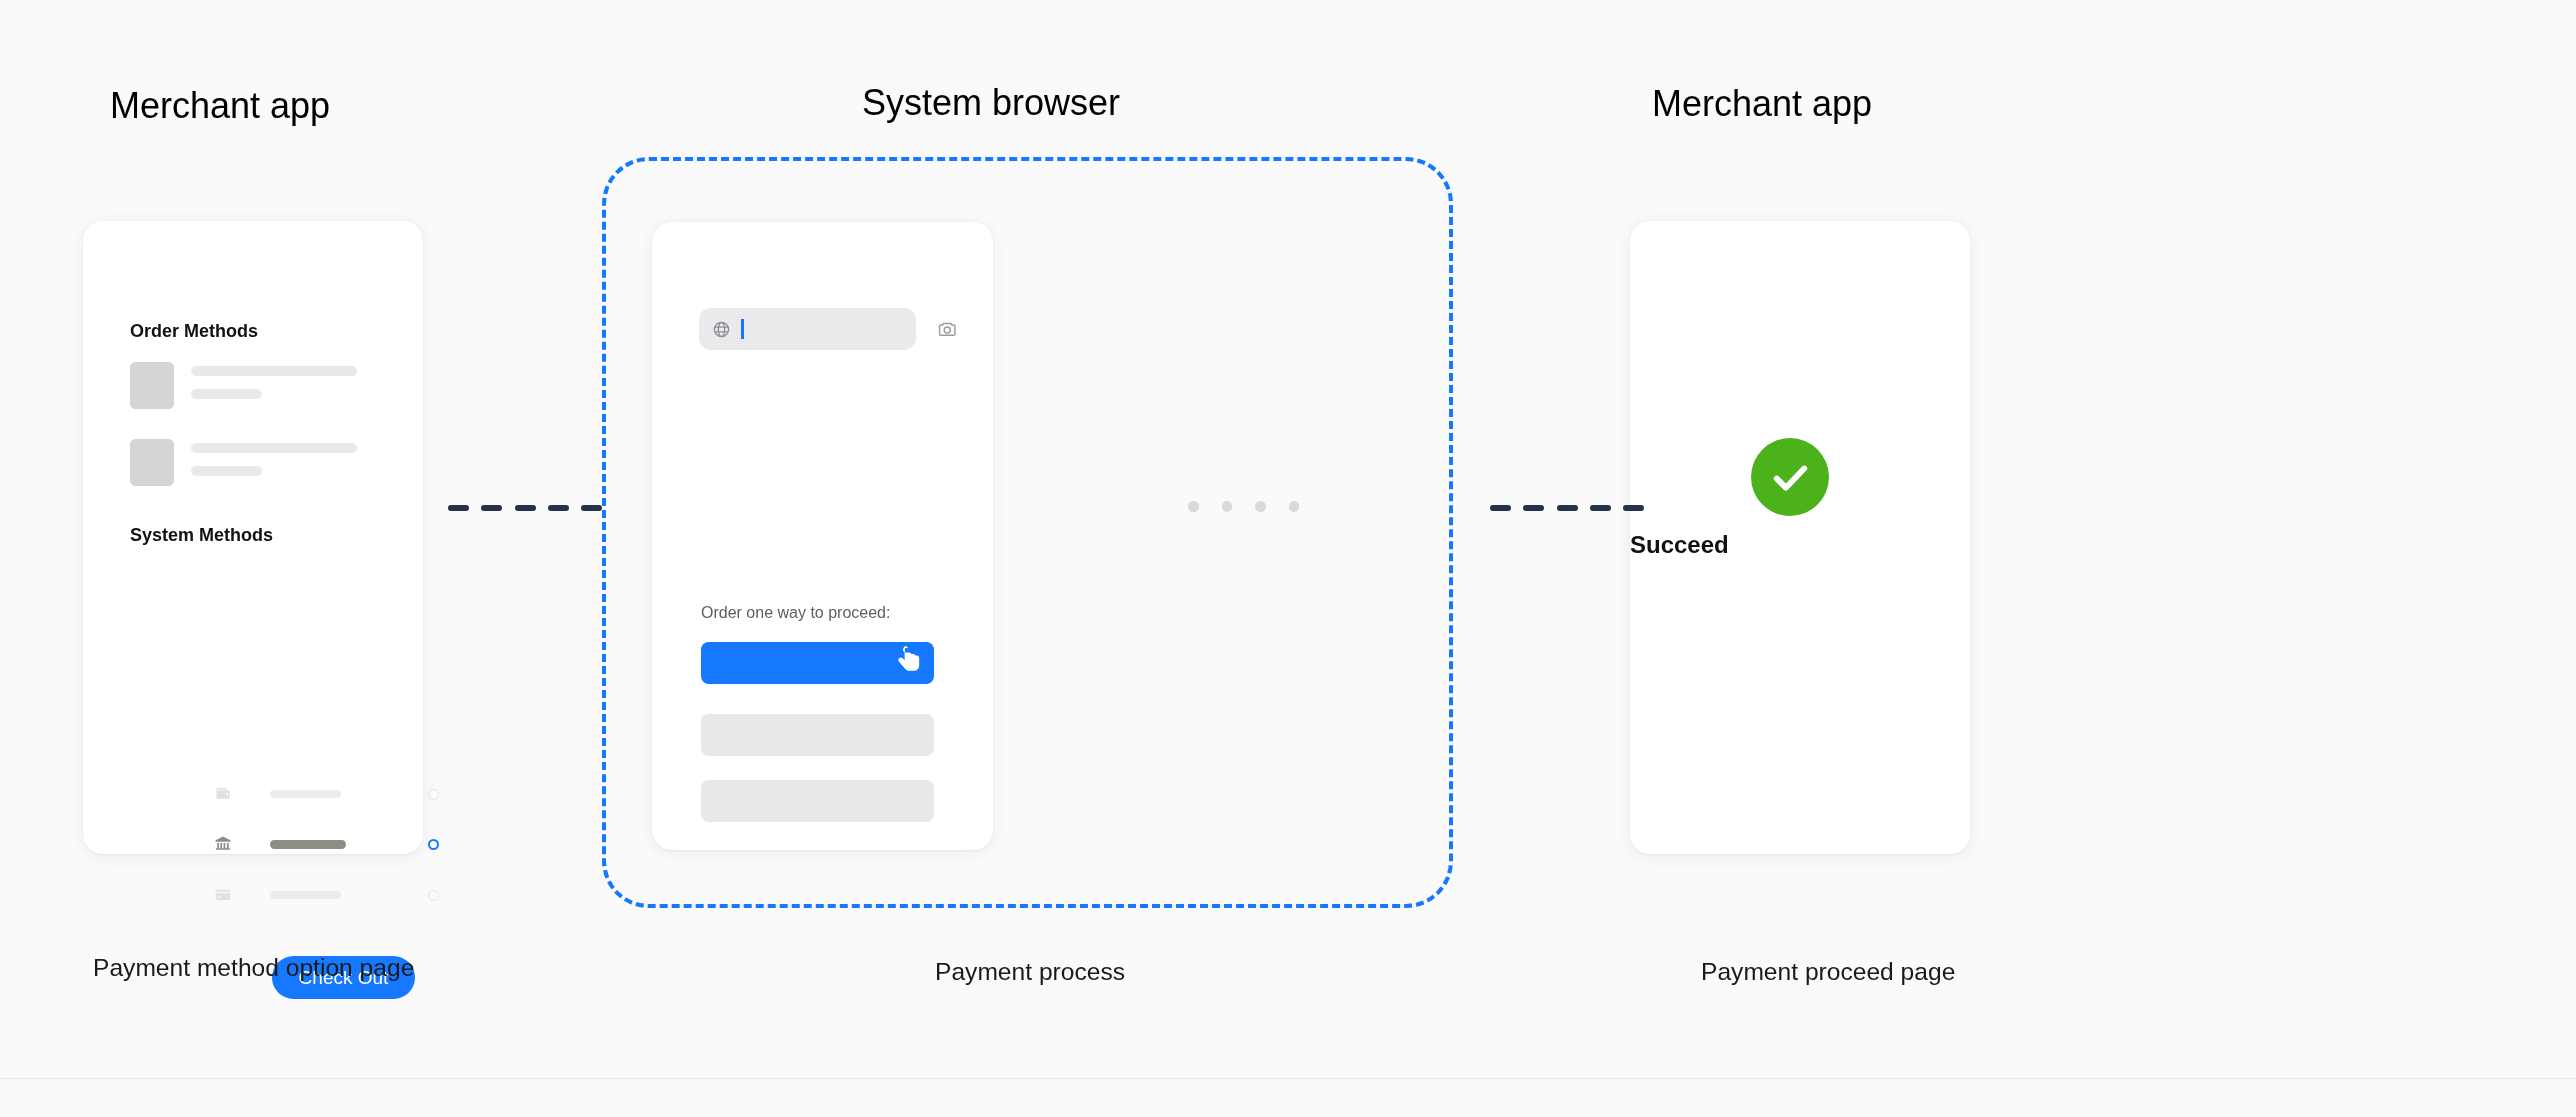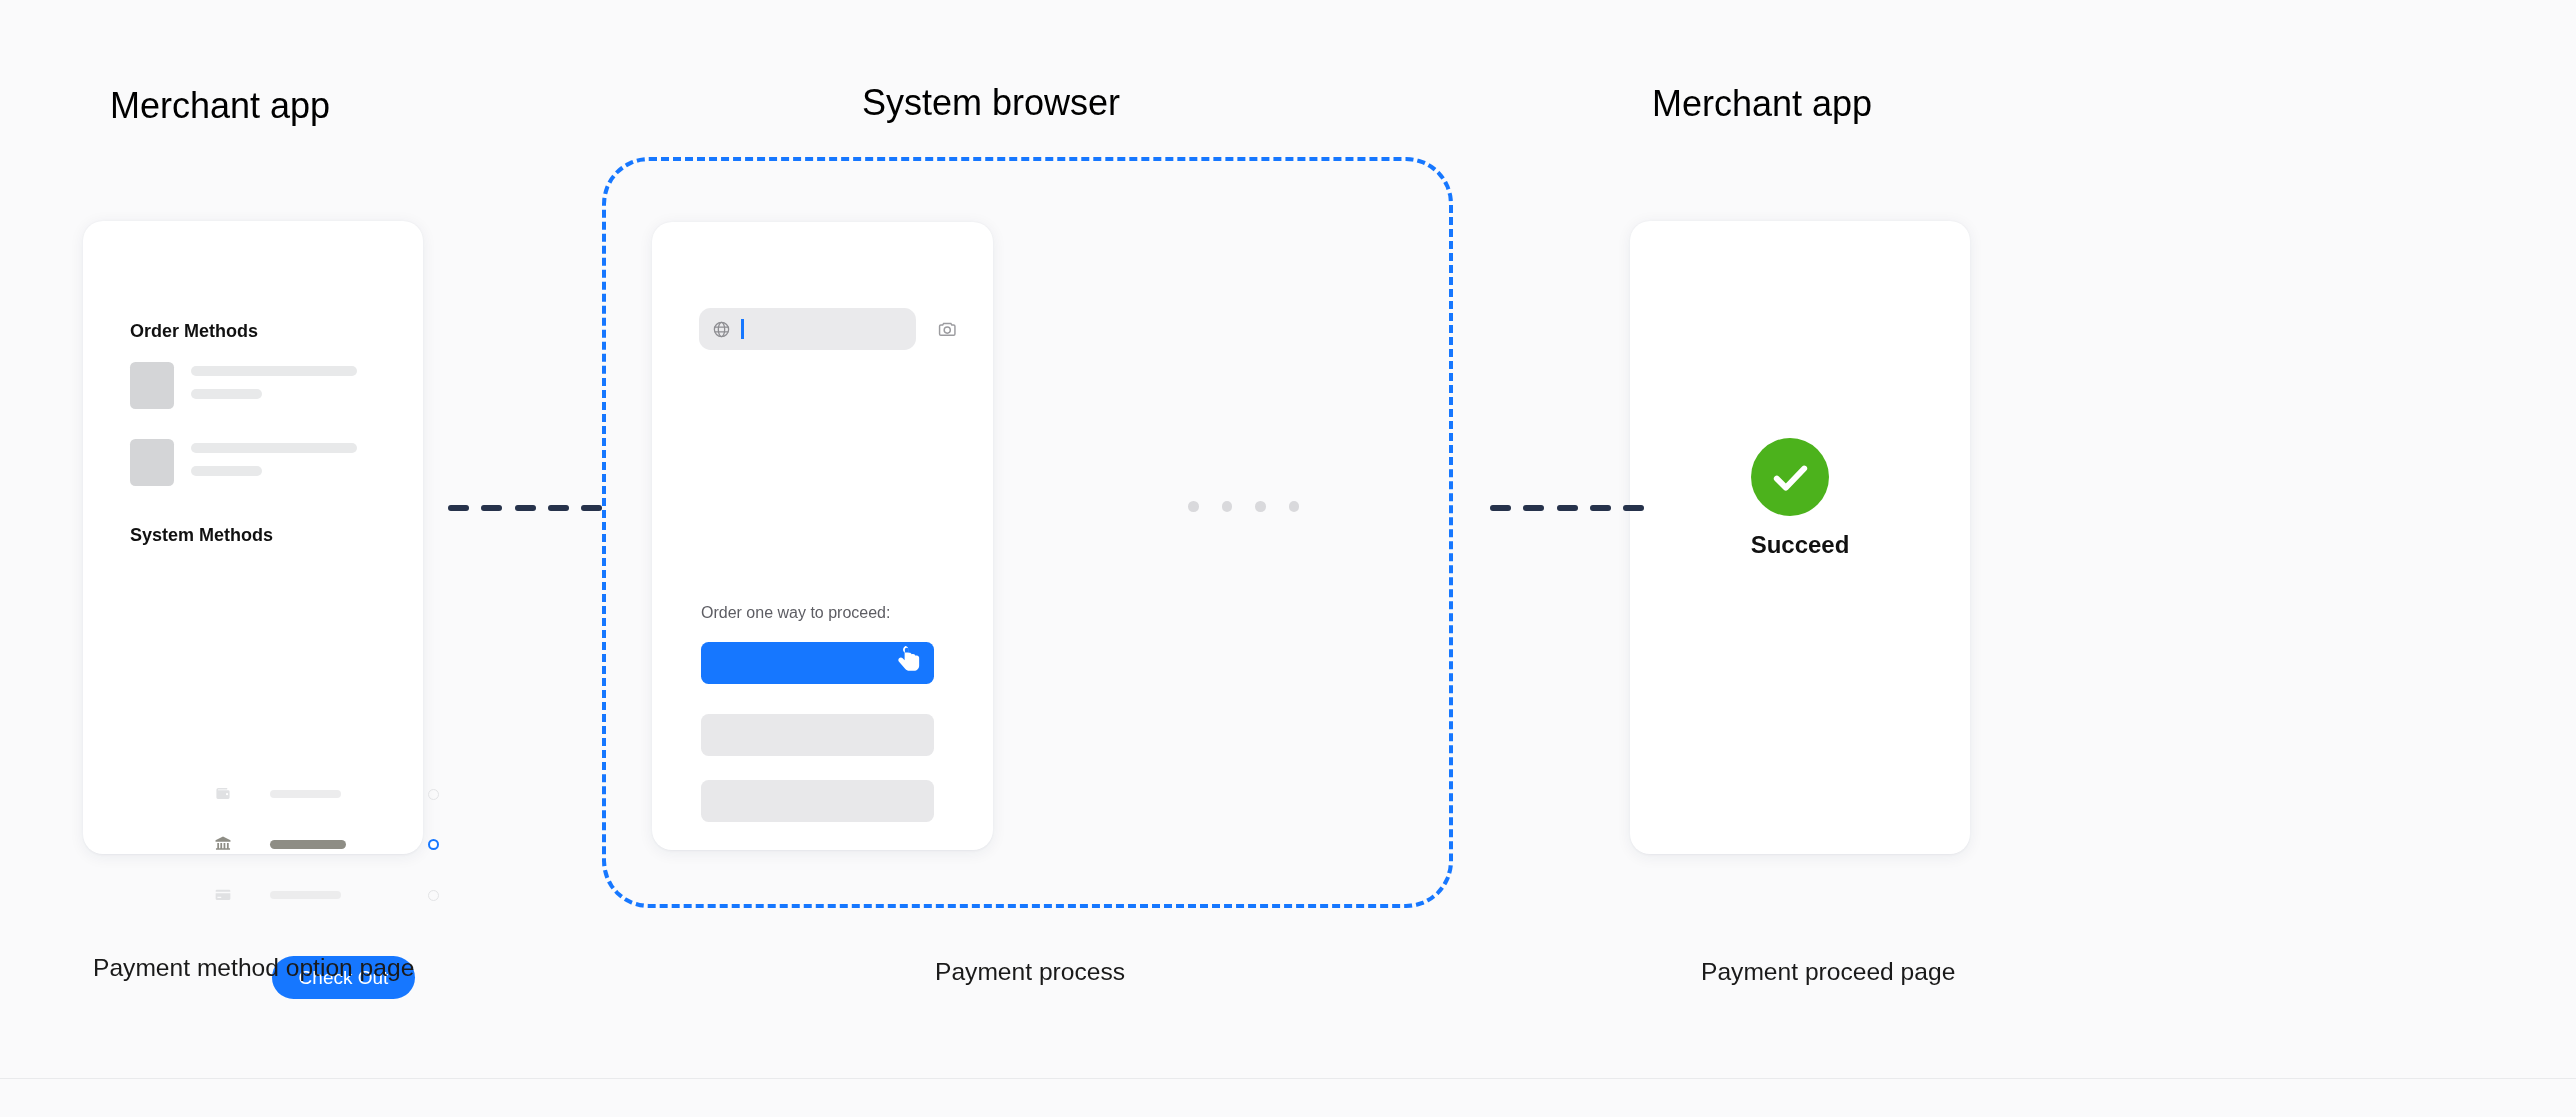--- a/index.html
+++ b/index.html
@@ -230,21 +230,20 @@
     background: #4cb21c;
     display: flex; align-items: center; justify-content: center;
   }
   #check-icon { width: 47px; height: 47px; color: #ffffff; }
   #check-icon svg { width: 100%; height: 100%; display: block; }
 
   #succeed-text {
     position: absolute;
     left: 0; top: 310px;
     width: 340px;
-    text-align: center;
     font-size: 24px;
     font-weight: 700;
     color: #111;
   }
 
   
   .connector {
     position: absolute;
     height: 5.9px;
     display: flex;

